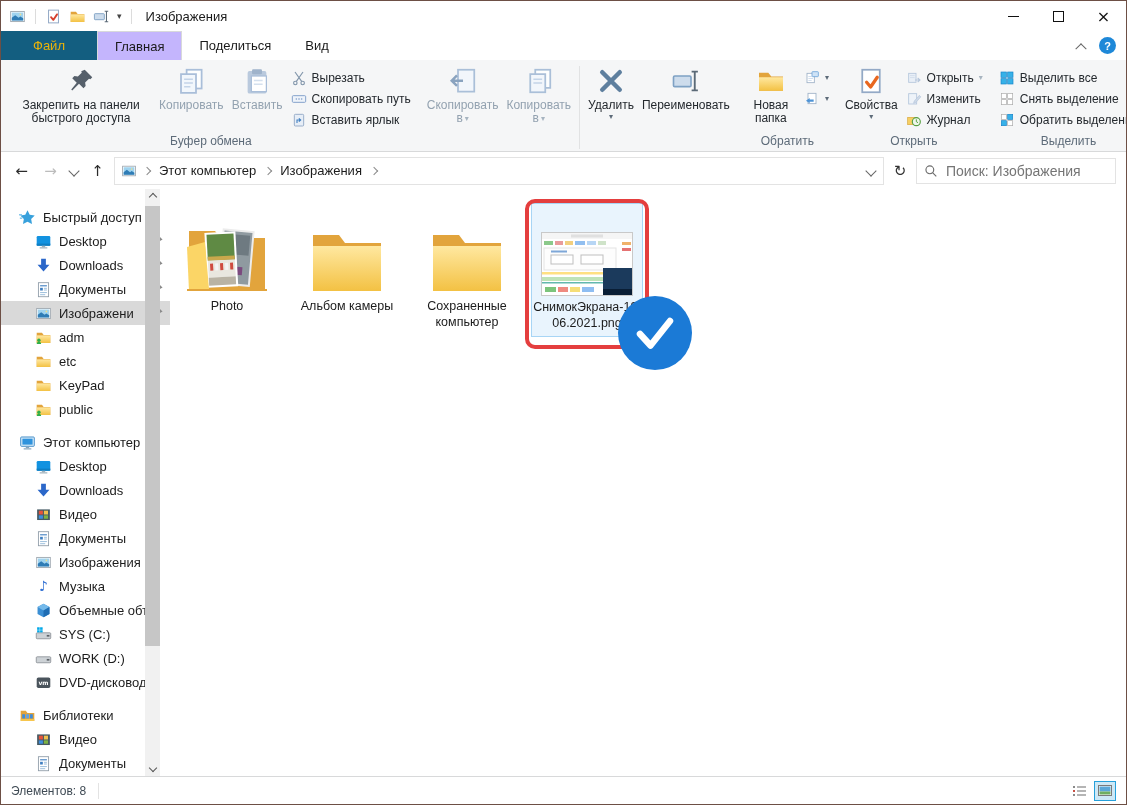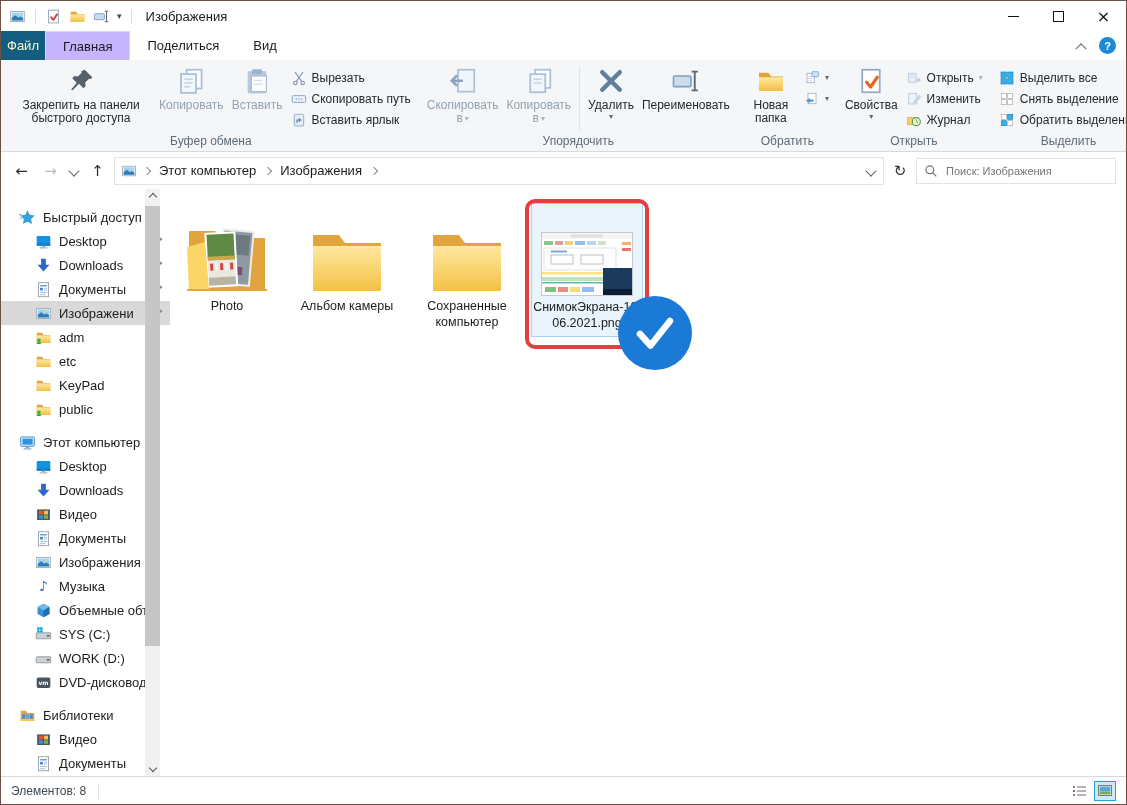--- a/index.html
+++ b/index.html
@@ -14,21 +14,21 @@
   .caretg{font-size:9px;color:#444;font-family:"DejaVu Sans",sans-serif;}
   .title{margin-left:12px;}
   .wcs{margin-left:auto;display:flex;height:30px;}
   .wc{width:45px;display:flex;align-items:center;justify-content:center;cursor:default;}
   .wc-min i{display:block;width:11px;border-top:1px solid #111;}
   .wc-max i{display:block;width:9px;height:9px;border:1px solid #111;}
   .wc-close{font-size:16px;color:#111;font-family:"DejaVu Sans",sans-serif;}
 
   
   .tabrow{height:29px;flex:0 0 auto;display:flex;align-items:stretch;background:#fff;position:relative;}
-  .ftab{background:#135e80;color:#fef9c3;font-size:13px;display:flex;align-items:center;padding:0 6px;}
+  .ftab{background:#135e80;color:#eab308;font-size:13px;display:flex;align-items:center;padding:0 32px;}
   .tab{font-size:13px;display:flex;align-items:center;padding:0 17px;color:#1a1a1a;}
   .tab.active{background:#c4b5fd;border:1px solid #d8d9da;border-bottom:none;}
   .tabrow-right{position:absolute;right:10px;top:0;height:29px;display:flex;align-items:center;gap:14px;}
   .chev{display:inline-block;width:7px;height:7px;border-right:1.5px solid #666;border-bottom:1.5px solid #666;transform:rotate(45deg);}
   .chev.up{transform:rotate(-135deg) translate(-2px,-2px);}
   .chev.right{width:5px;height:5px;transform:rotate(-45deg);border-color:#8a8a8a;}
   .helpbtn{width:17px;height:17px;border-radius:50%;background:#1e88d8;color:#fff;font-size:11px;font-weight:bold;display:flex;align-items:center;justify-content:center;}
 
   
   .ribbon{height:92px;flex:0 0 auto;background:#f5f6f7;border-bottom:1px solid #d8d9da;display:flex;padding:2px 0 0 2px;box-sizing:border-box;}
@@ -50,21 +50,21 @@
   .addr{height:37px;flex:0 0 auto;display:flex;align-items:center;gap:4px;padding:0 10px 0 8px;background:#fff;}
   .navbtn{width:25px;text-align:center;font-size:15px;color:#2b2b2b;font-family:"DejaVu Sans",sans-serif;}
   .navbtn.dis{color:#bcbcbc;}
   .bcrumb{flex:1;height:26px;border:1px solid #e3e3e3;display:flex;align-items:center;padding:0 6px;gap:7px;font-size:13px;color:#1c1c1c;position:relative;}
   .bcrumb svg{width:16px;height:16px;}
   .bseg{padding:2px 2px;}
   .bc-right{margin-left:auto;display:flex;align-items:center;padding-right:2px;}
   .refresh{width:24px;text-align:center;font-size:15px;color:#333;font-family:"DejaVu Sans",sans-serif;}
   .searchbox{width:200px;height:26px;border:1px solid #e3e3e3;display:flex;align-items:center;gap:6px;padding:0 7px;box-sizing:border-box;}
   .searchbox svg{width:14px;height:14px;flex:0 0 auto;}
-  .searchbox input{border:none;outline:none;flex:1;font-size:11px;font-family:inherit;color:#333;min-width:0;}
+  .searchbox input{border:none;outline:none;flex:1;font-size:14px;font-family:inherit;color:#333;min-width:0;}
   .searchbox input::placeholder{color:#757575;opacity:1;}
 
   
   .main{flex:1;display:flex;min-height:0;position:relative;background:#fff;}
   .sidebar{width:160px;flex:0 0 auto;position:relative;padding-top:16px;box-sizing:border-box;}
   .srow{height:24px;display:flex;align-items:center;gap:7px;padding-left:34px;font-size:13px;color:#1c1c1c;position:relative;width:169px;box-sizing:border-box;white-space:nowrap;overflow:hidden;}
   .srow.shead{padding-left:18px;margin-top:9px;}
   .srow.first{margin-top:0;}
   .srow.sel{background:#d9d9d9;}
   .si{width:17px;height:17px;flex:0 0 auto;}
@@ -415,21 +415,20 @@
           <span>Удалить</span>
           <span class="caret">▾</span>
         </div>
         <div class="bigbtn">
           <svg>
               <use href="#r-rename"></use>
             </svg>
           <span>Переименовать</span>
         </div>
       </div>
-      <div class="rlabel">Упорядочить</div>
     </div>
     <div class="gsep"></div>
 
     <div class="rgroup">
       <div class="rbody">
         <div class="bigbtn" style="width:50px">
           <svg>
               <use href="#s-folder"></use>
             </svg>
           <span>Новая папка</span>

